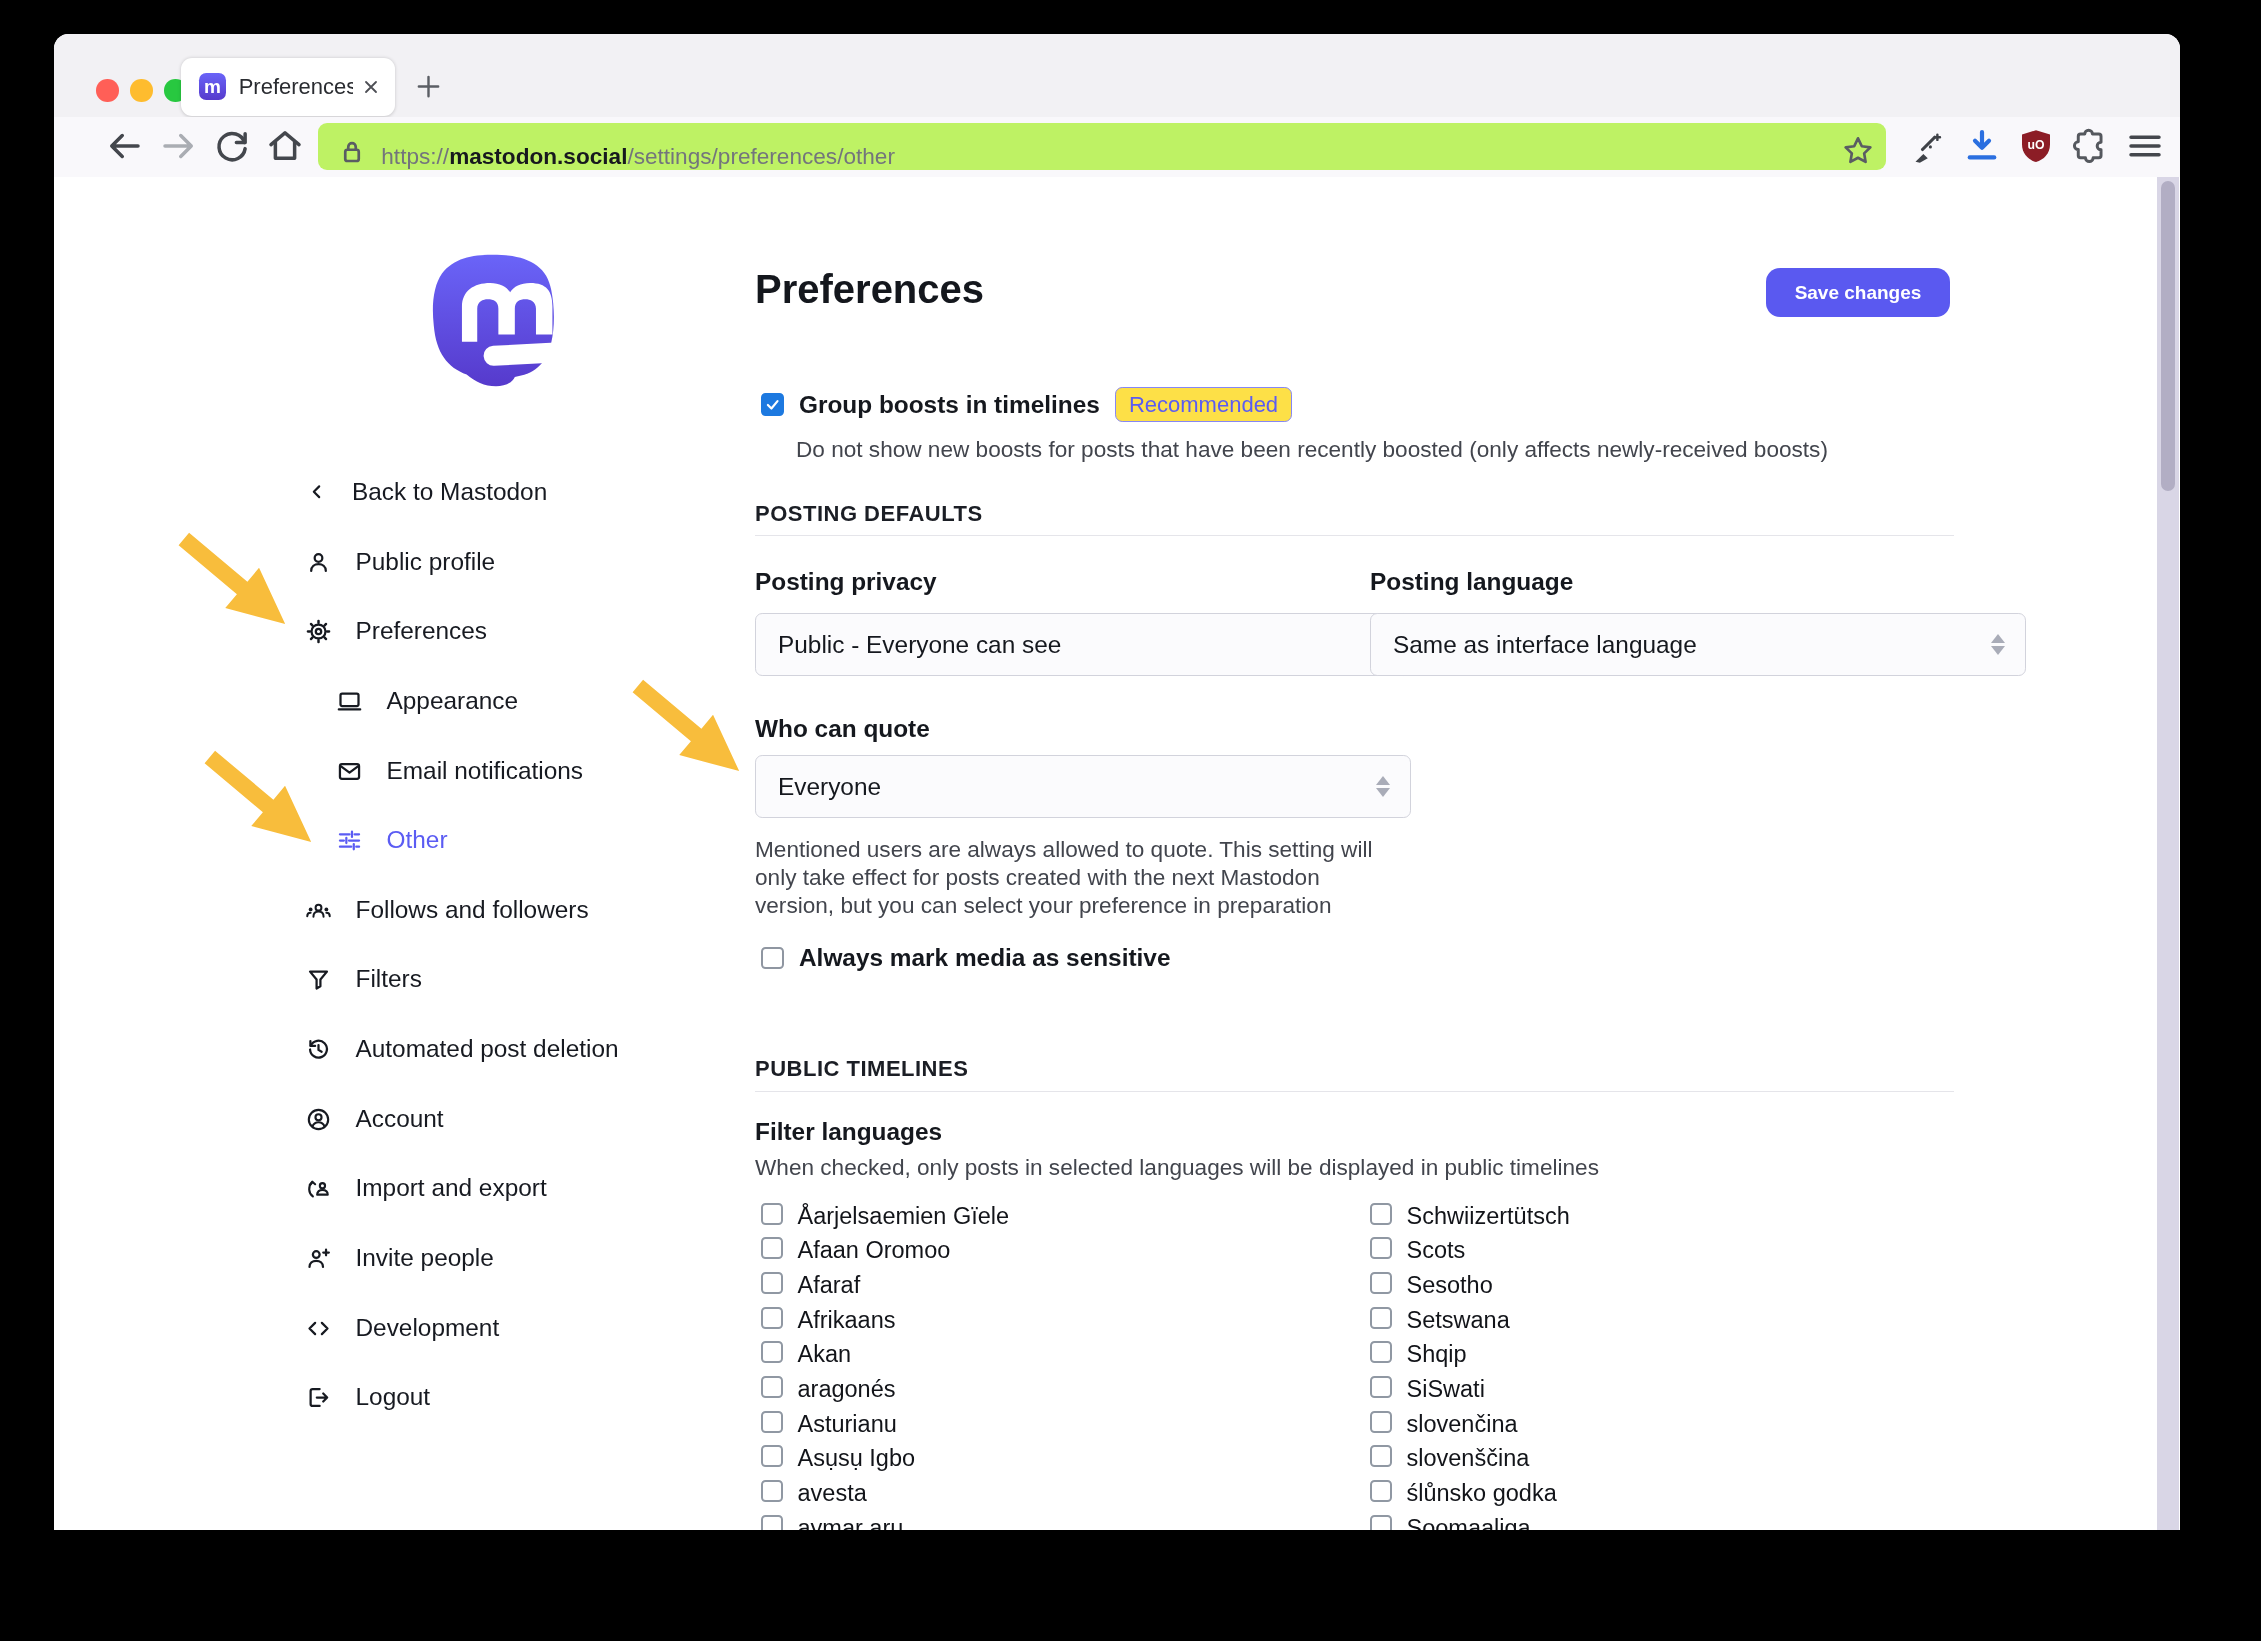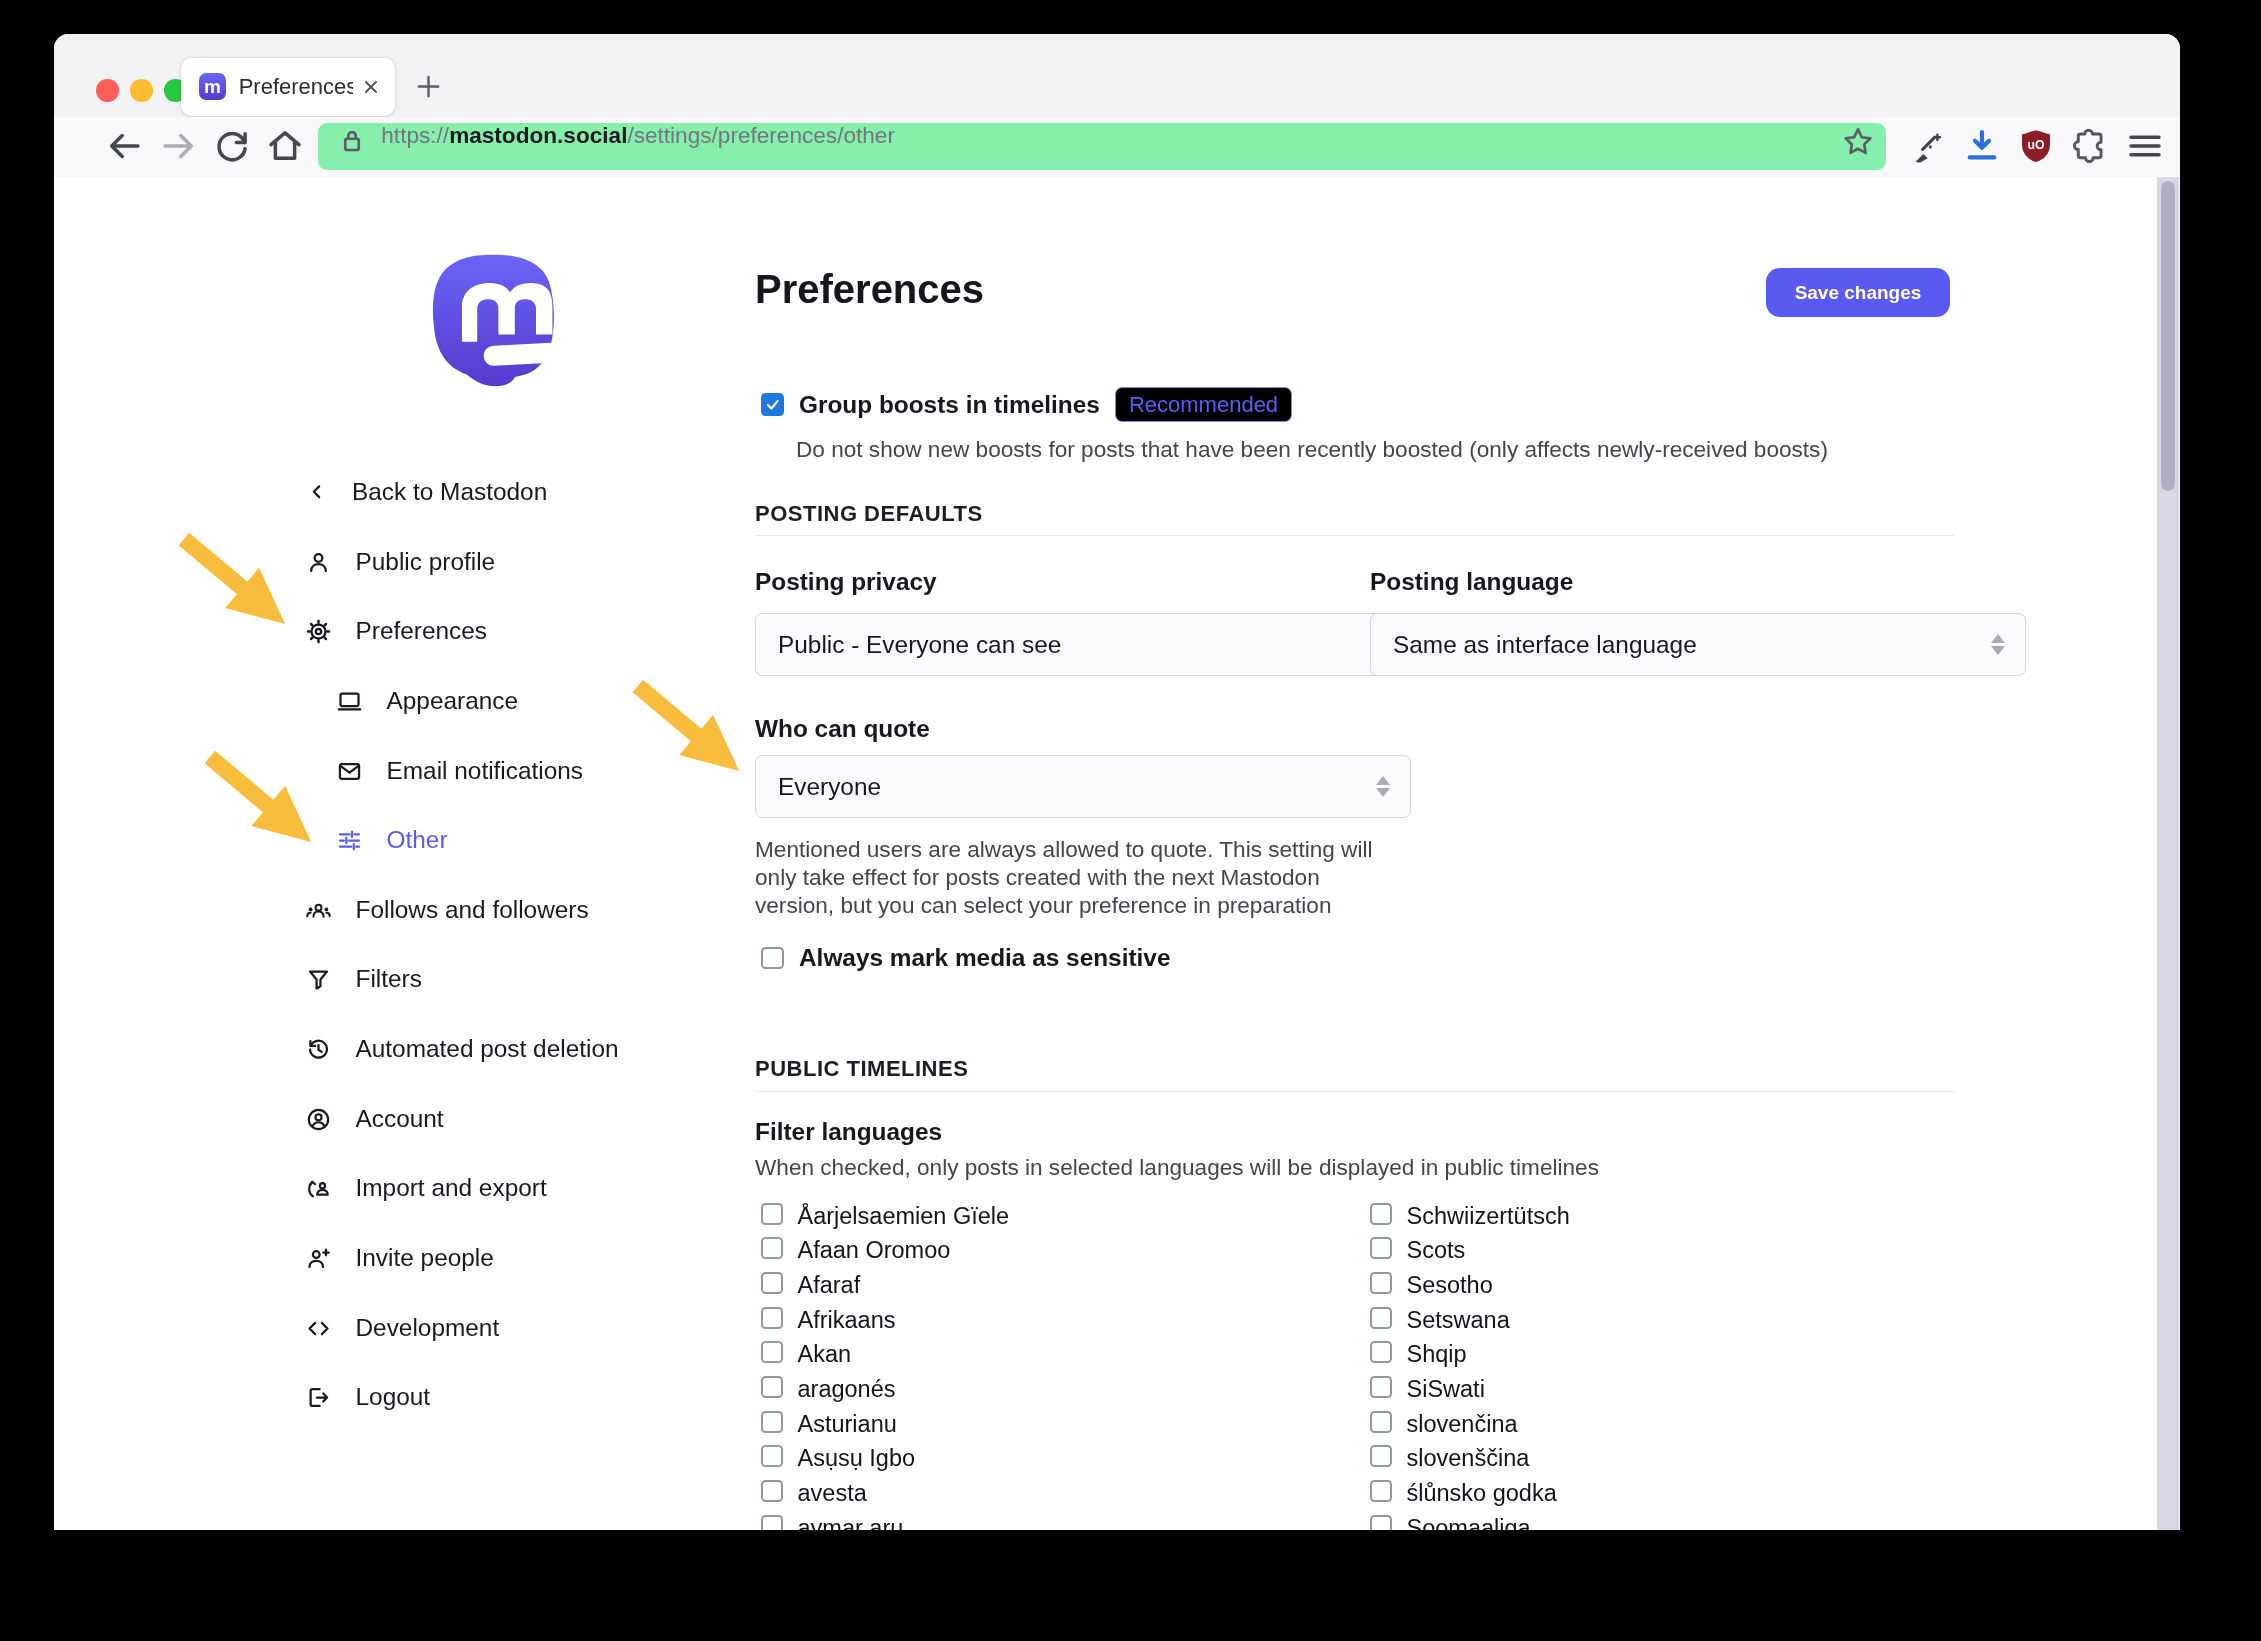--- a/index.html
+++ b/index.html
@@ -18,22 +18,22 @@
   .tab{position:absolute;left:127px;top:23.5px;width:214px;height:58px;background:#fff;border-radius:11px;
        display:flex;align-items:center;box-shadow:0 0.9px 3.6px rgba(0,0,0,.18);}
   .favicon{width:27px;height:27px;margin-left:18px;border-radius:7.2px;background:linear-gradient(180deg,#6a64f8,#563acc);
            display:flex;align-items:center;justify-content:center;color:#fff;font-weight:bold;font-size:19px;flex:0 0 auto;}
   .tab-title{margin-left:12.7px;font-size:22px;color:#2a2c31;white-space:nowrap;overflow:hidden;flex:1;}
   .tab-close{margin:0 14.5px 0 7.2px;flex:0 0 auto;}
   .newtab{position:absolute;left:360px;top:38px;}
 
   .toolbar{position:absolute;left:0;top:83px;width:100%;height:60px;background:#f9f8fb;border-bottom:0.9px solid #e1e0e4;}
   .nav-ic{position:absolute;top:8.1px;}
-  .urlbar{position:absolute;left:264px;top:6.3px;width:1568px;height:47px;background:#86efac;border-radius:9px;
-          display:flex;align-items:flex-start;}
+  .urlbar{position:absolute;left:264px;top:6.3px;width:1568px;height:47px;background:#bef264;border-radius:9px;
+          display:flex;align-items:flex-end;}
   .url-text{font-size:22.6px;margin-left:11px;white-space:nowrap;}
   .url-dim{color:#73757c;}
   .url-domain{color:#17191e;font-weight:bold;}
   .tool-right{position:absolute;top:8.1px;}
 
   
   .page{position:absolute;left:0;top:143px;width:2126px;height:1353px;background:#fff;overflow:hidden;}
 
   
   .scroll-track{position:absolute;left:2103px;top:0;width:22px;height:1353px;background:#d9d6e6;}
@@ -48,21 +48,21 @@
   .nav-item svg{flex:0 0 auto;}
 
   
   .h1{position:absolute;left:701px;top:90px;font-size:40px;font-weight:bold;color:#14171d;}
   .save-btn{position:absolute;left:1712px;top:91px;width:184px;height:49px;background:#5a59f0;border:none;
             border-radius:14px;color:#fff;font-size:19px;font-weight:bold;font-family:inherit;cursor:pointer;}
   .check-row{position:absolute;display:flex;align-items:center;gap:15.4px;}
   .checkbox{width:22.6px;height:22.6px;border:2.7px solid #8f96a1;border-radius:4.5px;background:#fff;box-sizing:border-box;flex:0 0 auto;}
   .checkbox.checked{background:#1d79e0;border-color:#1d79e0;display:flex;align-items:center;justify-content:center;}
   .check-label{font-size:24.4px;font-weight:bold;color:#15181e;}
-  .badge{font-size:22px;color:#5b5cf3;border:1.8px solid #8687f5;background:#000000;border-radius:7.2px;
+  .badge{font-size:22px;color:#5b5cf3;border:1.8px solid #8687f5;background:#fde047;border-radius:7.2px;
          padding:3.6px 12.7px;font-weight:normal;}
   .hint{position:absolute;font-size:22.6px;color:#42454d;line-height:28px;}
   .section-h{position:absolute;font-size:22px;font-weight:bold;color:#1b1e25;letter-spacing:0.5px;}
   .rule{position:absolute;left:701px;width:1199px;height:0;border-top:1.8px solid #e5e5ea;}
   .field-label{position:absolute;font-size:24.4px;font-weight:bold;color:#15181e;text-align:center;}
   .select{position:absolute;width:656px;height:63px;background:#fbfbfd;border:1.8px solid #d2d3dc;border-radius:7.2px;
           box-sizing:border-box;display:flex;align-items:center;cursor:pointer;}
   .select-value{font-size:24.4px;color:#15181e;margin-left:22px;flex:1;}
   .arrows{margin-right:20px;display:flex;flex-direction:column;gap:3.6px;}
   .arr-up{width:0;height:0;border-left:7.2px solid transparent;border-right:7.2px solid transparent;border-bottom:9px solid #a9acb8;}

